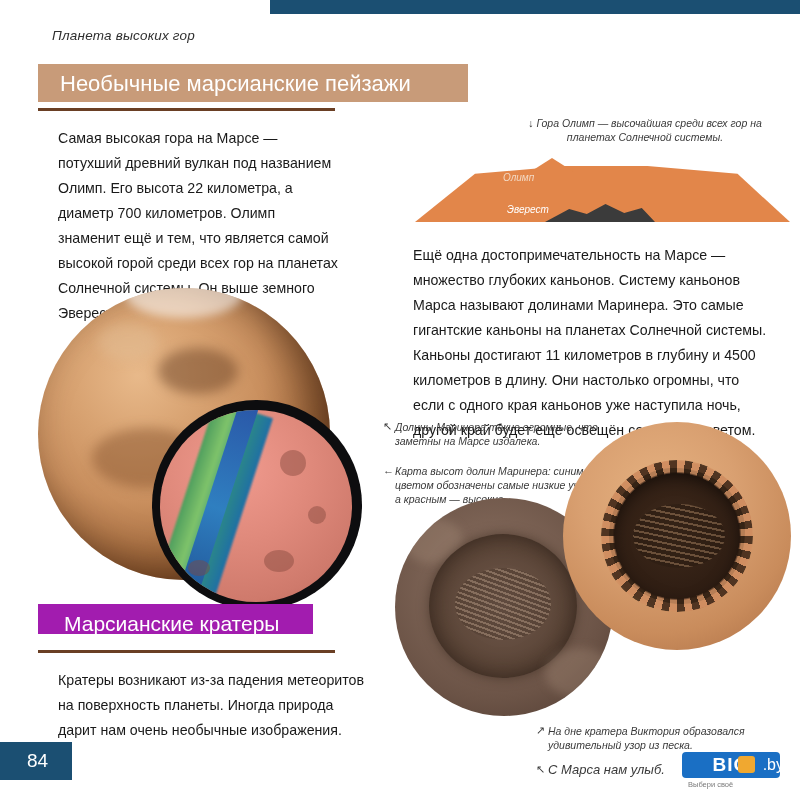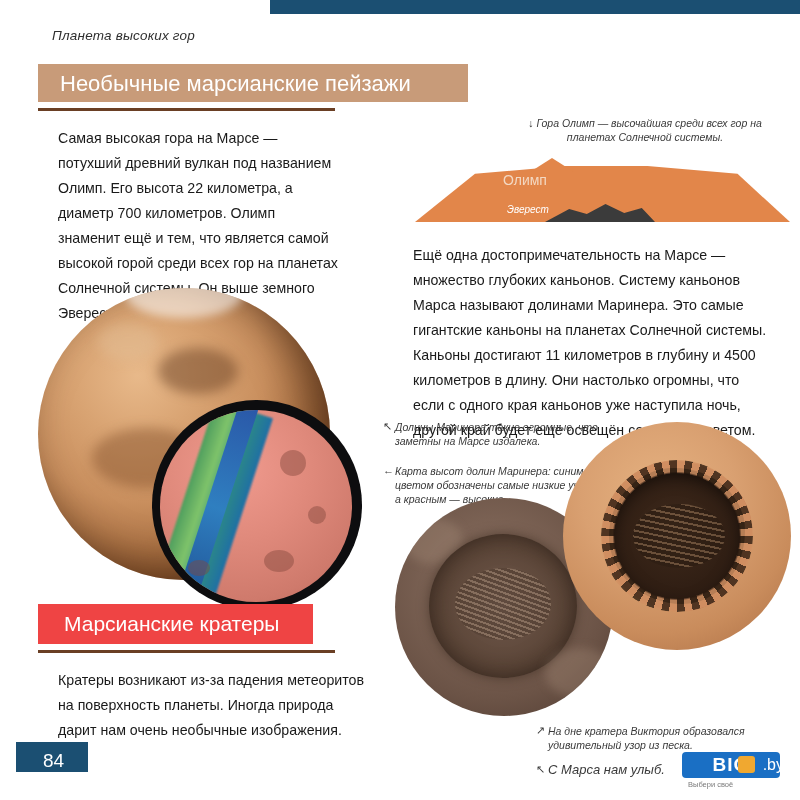--- a/index.html
+++ b/index.html
@@ -201,21 +201,22 @@
   .olympus-diagram .everest {
     position: absolute;
     left: 130px; top: 52px;
     width: 110px; height: 20px;
     background: #3b3b3b;
     clip-path: polygon(0 100%, 22% 35%, 38% 60%, 55% 10%, 72% 55%, 88% 30%, 100% 100%);
   }
   .olympus-diagram .lbl-olymp {
     position: absolute;
     left: 88px; top: 22px;
-    font-size: 14px;
+    font-style: italic;
+    font-size: 10px;
     color: #f3d8c2;
   }
   .olympus-diagram .lbl-everest {
     position: absolute;
     left: 92px; top: 54px;
     font-style: italic;
     font-size: 10px;
     color: #ffffff;
   }
   
@@ -323,22 +324,22 @@
     width: 92px; height: 64px;
     border-radius: 50%;
     background: repeating-linear-gradient(12deg, rgba(200,160,120,0.35) 0 2px, rgba(40,26,16,0.45) 2px 6px);
   }
   
   .heading-band-2 {
     position: absolute;
     left: 38px;
     top: 604px;
     width: 275px;
-    height: 40px;
-    background: #ef4444;
+    height: 30px;
+    background: #a21caf;
   }
   .heading-band-2 .heading-text {
     position: absolute;
     left: 26px;
     top: 8px;
     font-size: 21px;
     color: #ffffff;
     white-space: nowrap;
   }
   .heading-rule-2 {
@@ -375,24 +376,24 @@
     top: 763px;
     width: 230px;
     font-style: italic;
     font-size: 13px;
     line-height: 14px;
     color: #3a3a3a;
   }
   
   .pagenum-box {
     position: absolute;
-    left: 16px;
+    left: 0;
     top: 742px;
     width: 72px;
-    height: 30px;
+    height: 38px;
     background: #1b4f72;
   }
   .pagenum-box .num {
     position: absolute;
     left: 27px;
     top: 8px;
     font-size: 19px;
     color: #ffffff;
   }
   

